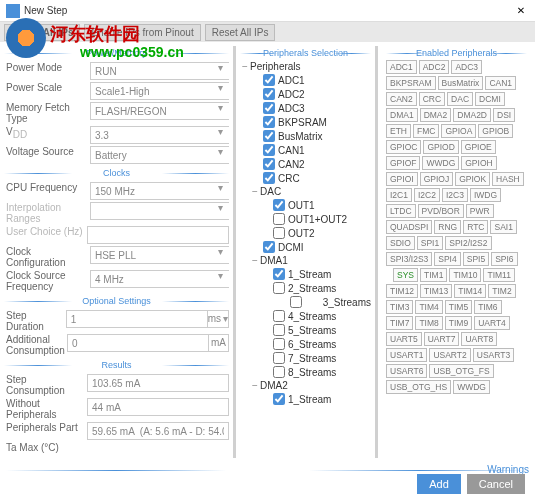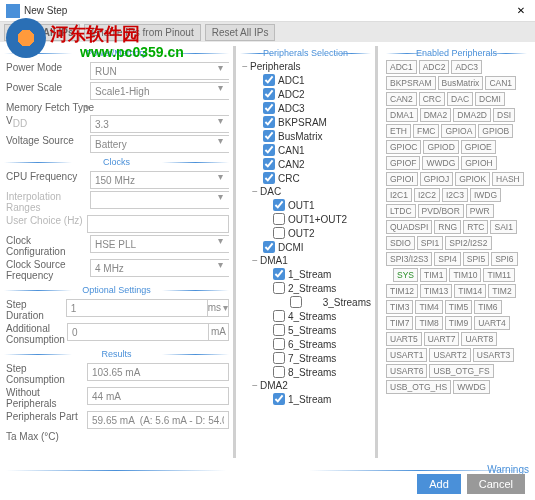--- a/index.html
+++ b/index.html
@@ -86,20 +86,21 @@
       <input class="field-input" value="RUN" style="">
         <span class="chev">▾</span>
     </div>
     <div class="field-row">
       <span class="field-label">Power Scale</span>
       <input class="field-input" value="Scale1-High" style="">
         <span class="chev">▾</span>
     </div>
     <div class="field-row">
       <span class="field-label">Memory Fetch Type</span>
+      <input class="field-input" value="FLASH/REGON" style="">
         <span class="chev">▾</span>
     </div>
     <div class="field-row">
       <span class="field-label"><span>V</span><sub class="sub">DD</sub></span>
       <input class="field-input" value="3.3" style="">
         <span class="chev">▾</span>
     </div>
     <div class="field-row">
       <span class="field-label">Voltage Source</span>
       <input class="field-input" value="Battery" style="">

